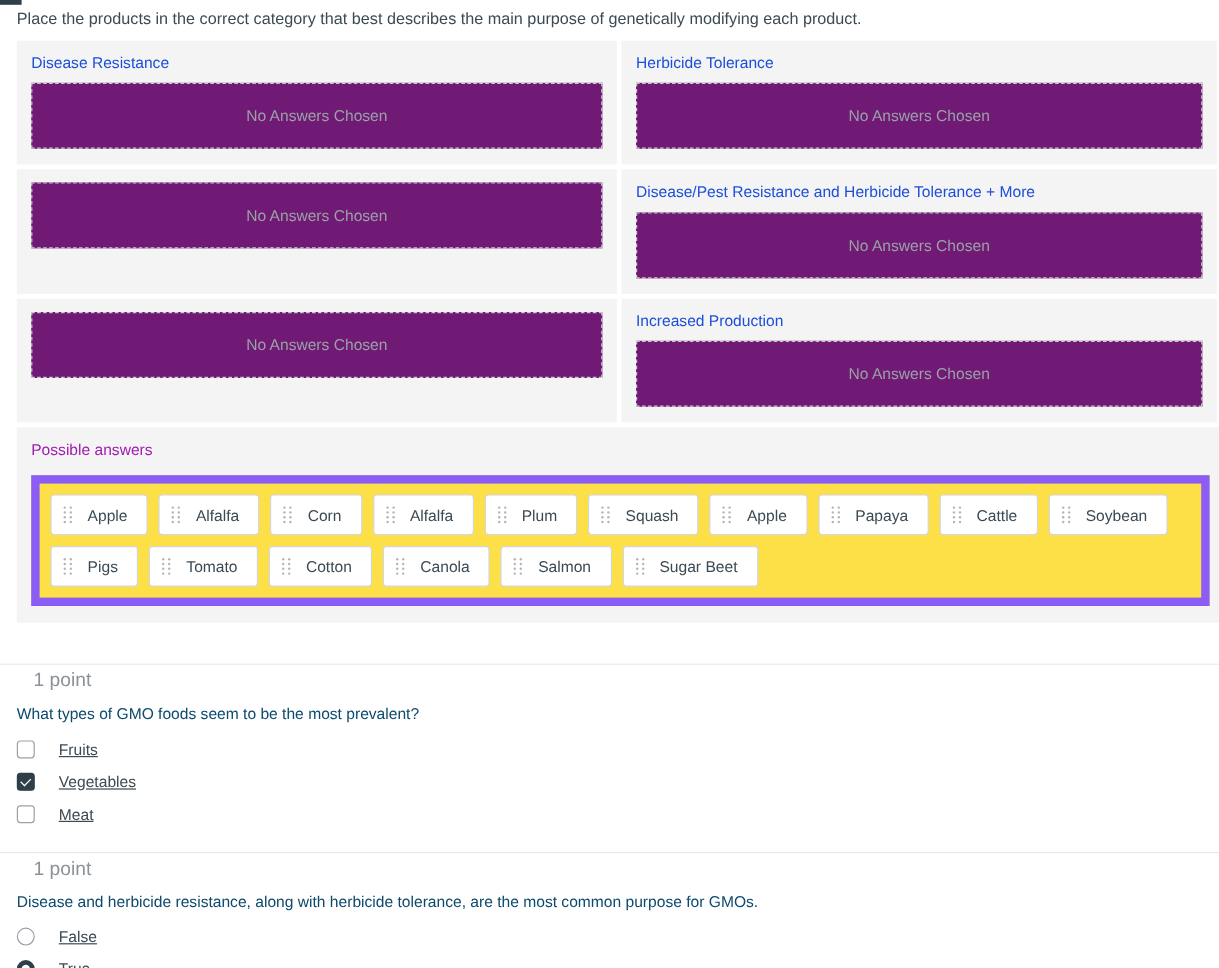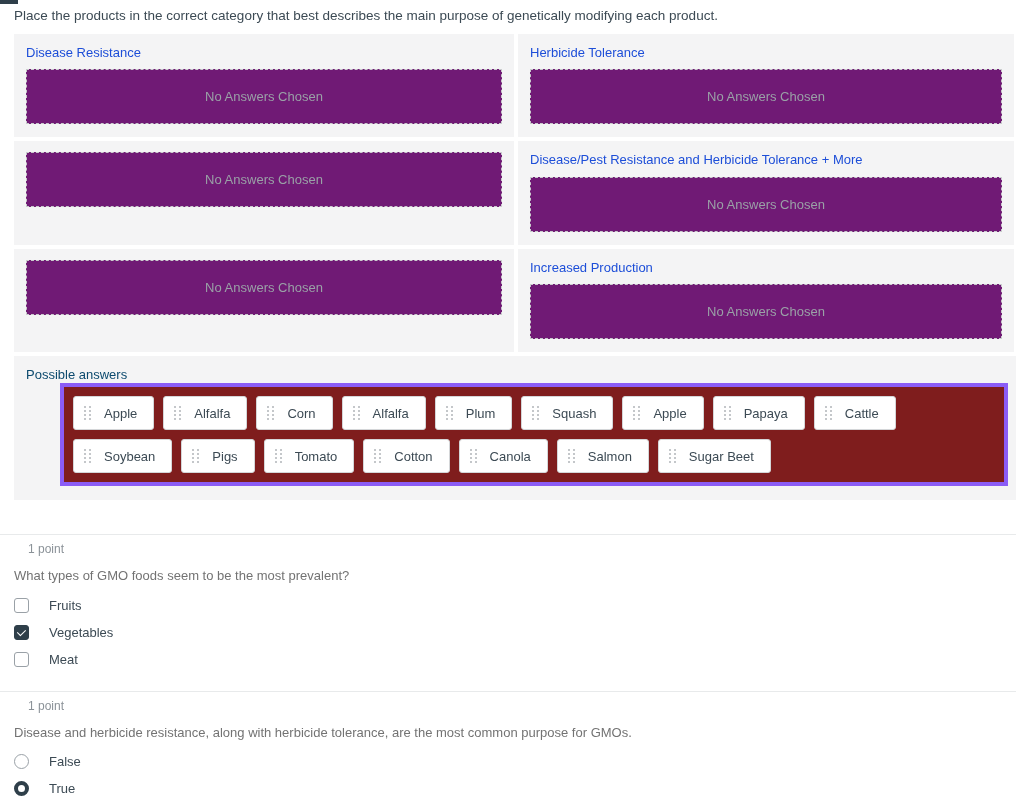--- a/index.html
+++ b/index.html
@@ -68,31 +68,30 @@
 
   
   .answers-panel {
     background: #f4f4f5;
     margin: 4px 0 0 14px;
     width: 1006px;
     padding: 11px 12px 14px 12px;
   }
   .answers-title {
     font-size: 13px;
-    color: #0c4a6e;
-    margin-bottom: 1px;
+    color: #a21caf;
+    margin-bottom: 14px;
   }
   .answers-box {
-    background: #7f1d1d;
-    border: 4px solid #8b5cf6;
+    background: #fde047;
+    border: 7px solid #8b5cf6;
     padding: 9px 9px 9px 9px;
     display: flex;
     flex-wrap: wrap;
     gap: 9px 9px;
-    margin-left: 34px;
   }
   .chip {
     border: 1px solid #d4d6d8;
     border-radius: 3px;
     background: #ffffff;
     height: 34px;
     display: inline-flex;
     align-items: center;
     padding: 0 16px 0 10px;
     font-size: 13px;
@@ -127,39 +126,40 @@
   .q-block {
     position: relative;
     padding: 0 0 0 14px;
   }
   .q-head {
     height: 28px;
     display: flex;
     align-items: center;
   }
   .q-points {
-    font-size: 12px;
+    font-size: 16px;
     color: #8b9298;
     padding-left: 14px;
   }
   .q-text {
     font-size: 13px;
-    color: #737373;
+    color: #0c4a6e;
     padding: 4px 0 6px 0;
     line-height: 1.4;
   }
   .opt-row {
     display: flex;
     align-items: center;
     height: 27px;
   }
   .opt-label {
     font-size: 13px;
     color: #3c4a54;
     margin-left: 20px;
+    text-decoration: underline;
   }
 
   
   .cbx {
     width: 15px; height: 15px;
     border: 1.5px solid #9aa1a7;
     border-radius: 3px;
     background: #fff;
     display: inline-flex;
     align-items: center;

